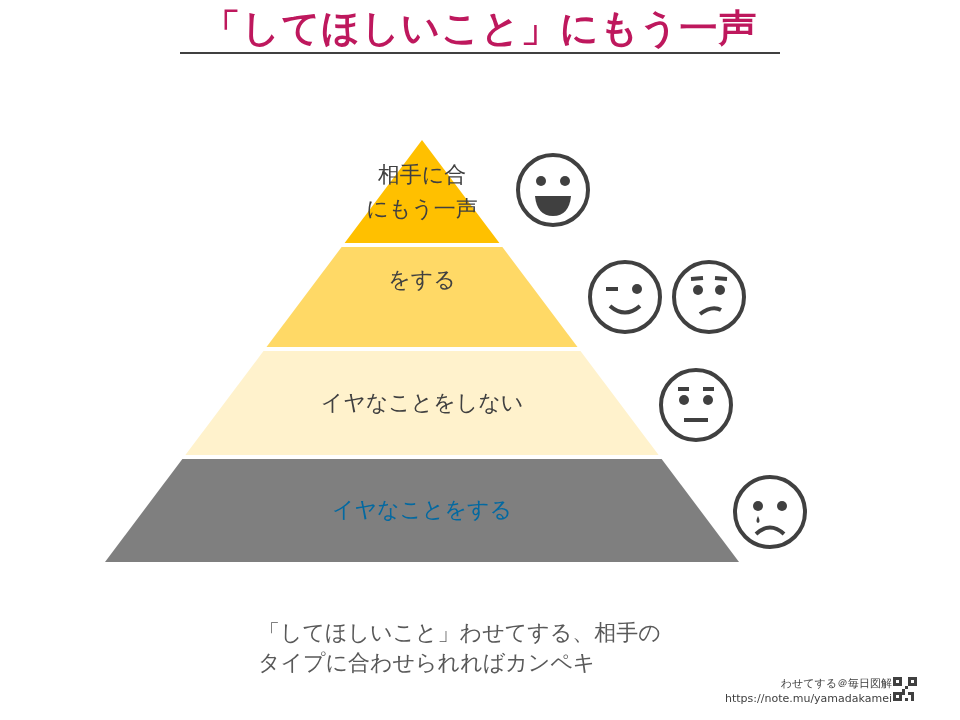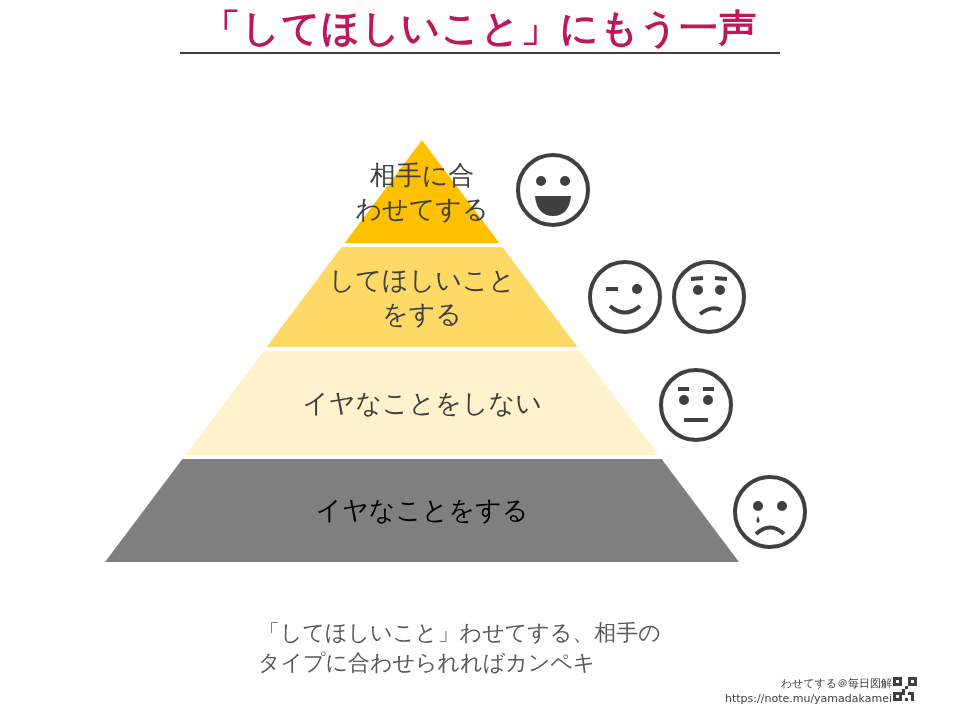--- a/index.html
+++ b/index.html
@@ -2,21 +2,21 @@
 <html><head>
   <meta charset="utf-8">
   <style>
     html, body { margin: 0; padding: 0; background: #ffffff; }
     body { width: 960px; height: 720px; position: relative; overflow: hidden;
            font-family: "DejaVu Sans", "Liberation Sans", sans-serif; color: #404040; }
     .title { position: absolute; left: 180px; top: 4px; width: 600px; text-align: center;
              font-size: 38px; font-weight: bold; color: #be185d; letter-spacing: 1px; line-height: 48px; }
     .title-rule { position: absolute; left: 180px; top: 52px; width: 600px; height: 2px; background: #404040; }
     svg.diagram { position: absolute; left: 0; top: 0; }
-    .layer-label { position: absolute; text-align: center; font-size: 26px; line-height: 34px; color: #404040; }
+    .layer-label { position: absolute; text-align: center; font-size: 22px; line-height: 34px; color: #404040; }
     .layer-label.light { color: #ffffff; }
     .caption { position: absolute; left: 258px; top: 618px; font-size: 22px; line-height: 30px; color: #595959; }
     .credit { position: absolute; right: 68px; top: 676px; text-align: right; font-size: 11px; line-height: 15px; color: #404040; }
     .qr { position: absolute; left: 893px; top: 677px; width: 24px; height: 24px; }
   </style>
 </head>
 <body>
 
 <div class="title">「してほしいこと」にもう一声</div>
 <div class="title-rule"></div>
@@ -63,30 +63,29 @@
     <circle r="35"></circle>
     <circle cx="-12" cy="-6" r="5" fill="#404040" stroke="none"></circle>
     <circle cx="12" cy="-6" r="5" fill="#404040" stroke="none"></circle>
     <path d="M -12 4 Q -15 10 -12 11 Q -9 10 -12 4 Z" fill="#404040" stroke="none"></path>
     <path d="M -14 22 Q 0 9 14 22"></path>
   </g>
 </svg>
 
 <div class="layer-label" style="left: 322px; top: 158px; width: 200px; color: rgb(64, 64, 64);">
   <div>相手に合</div>
-  <div>わせてする</div>
+  <div>にもう一声</div>
 </div>
 <div class="layer-label" style="left: 272px; top: 263px; width: 300px; color: rgb(64, 64, 64);">
-  <div>してほしいこと</div>
   <div>をする</div>
 </div>
 <div class="layer-label" style="left: 222px; top: 386px; width: 400px; color: rgb(64, 64, 64);">
   <div>イヤなことをしない</div>
 </div>
-<div class="layer-label light" style="left: 172px; top: 493px; width: 500px; color: #000000;">
+<div class="layer-label light" style="left: 172px; top: 493px; width: 500px; color: #0369a1;">
   <div>イヤなことをする</div>
 </div>
 
 <div class="caption">
   <div>「してほしいこと」わせてする、相手の</div>
   <div>タイプに合わせられればカンペキ</div>
 </div>
 
 <div class="credit">
   <div>わせてする＠毎日図解</div>

